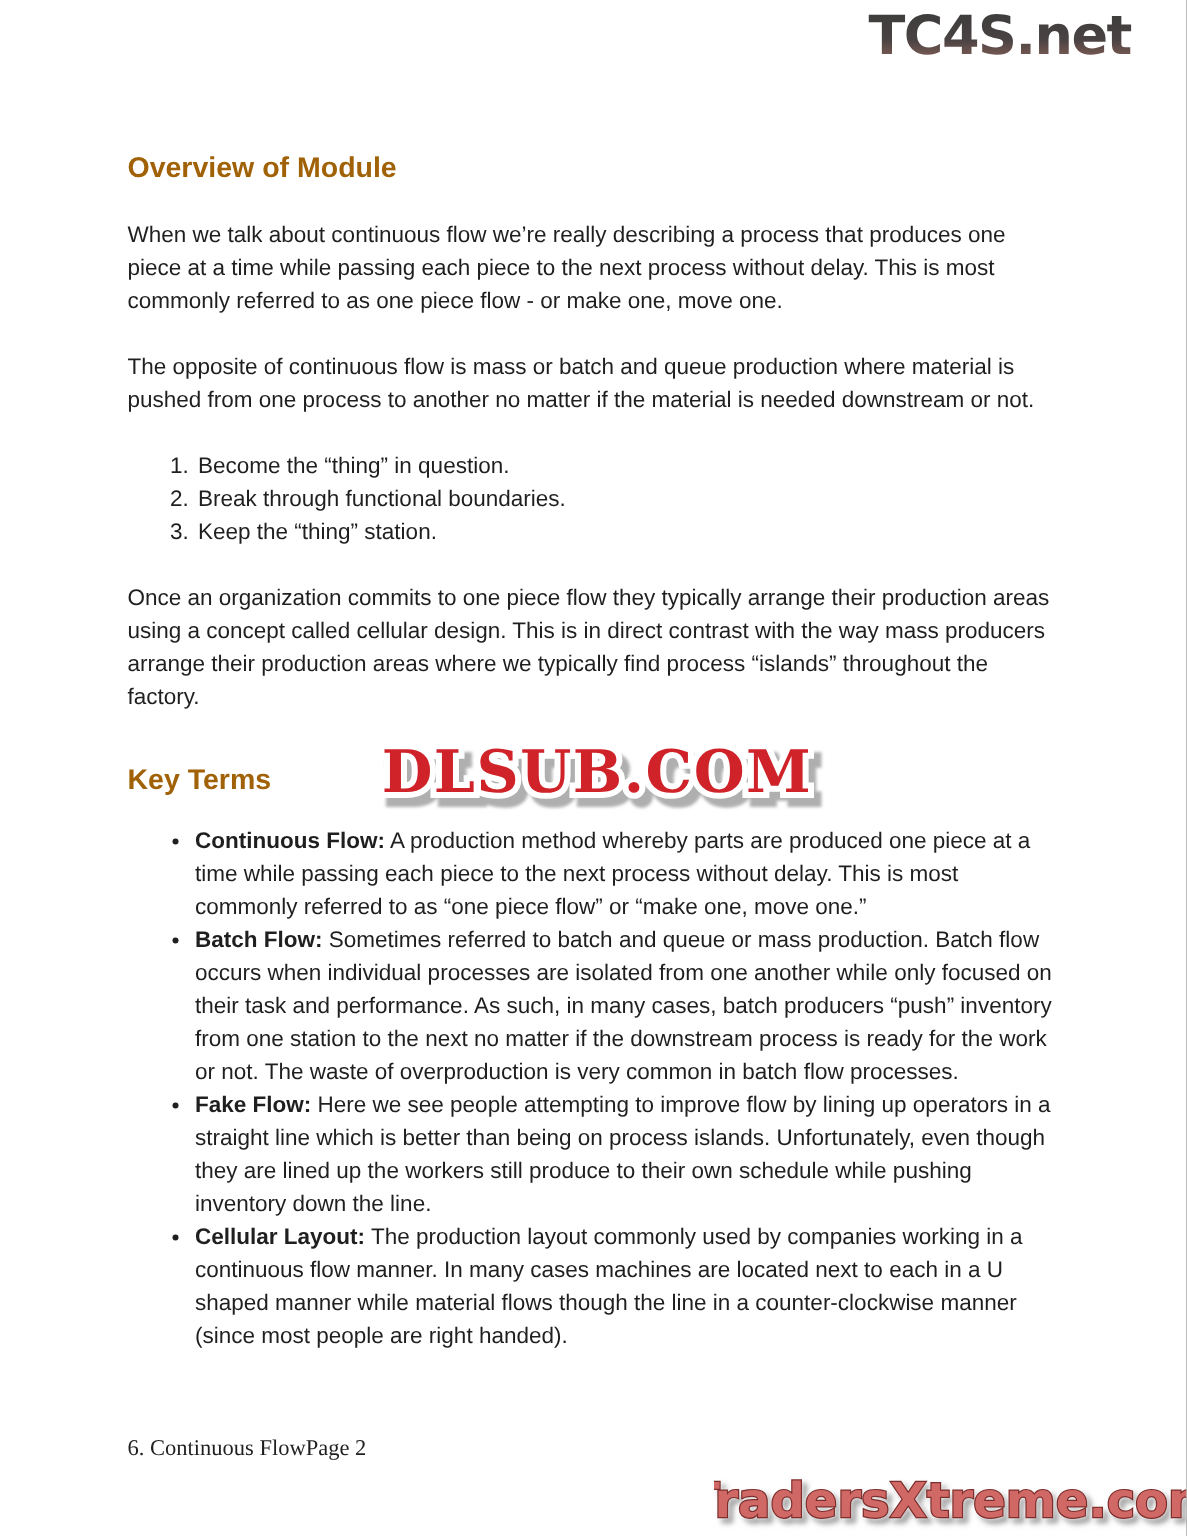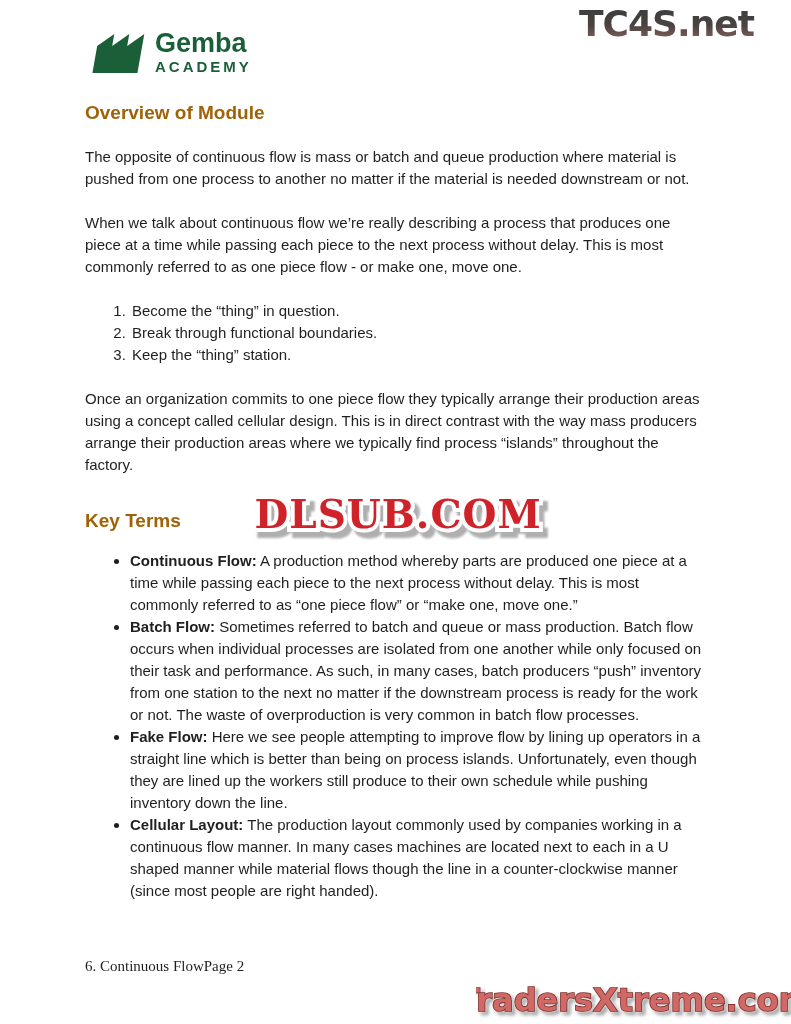--- a/index.html
+++ b/index.html
@@ -78,55 +78,42 @@
     font-weight:bold;
   }
   .tc4s-text, .traders-text { font-family:"DejaVu Sans", sans-serif; font-weight:bold; }
 </style>
 </head>
 <body>
 
 <div class="page">
 
   <div class="header">
-    <div class="logo">
-      <span class="logo-icon">
-        <svg width="58" height="44" viewBox="0 0 58 44">
-          <g transform="skewX(-10) translate(8,1)">
-            <path d="M2,42 V15 L17,3 V15 L32,3 V15 L47,3 V42 Z" fill="#1a5f38"></path>
-          </g>
-        </svg>
-      </span>
-      <span class="logo-text">
-        <span class="logo-name">Gemba</span>
-        <span class="logo-sub">ACADEMY</span>
-      </span>
-    </div>
 
     <div class="wm-topright">
       <svg width="186" height="44" viewBox="0 0 186 44">
         <defs>
           <linearGradient id="tcgrad" x1="0" y1="0" x2="0" y2="1">
             <stop offset="0%" stop-color="#3b3b3b"></stop>
             <stop offset="55%" stop-color="#4a4343"></stop>
             <stop offset="100%" stop-color="#96675c"></stop>
           </linearGradient>
         </defs>
         <text class="tc4s-text" x="2" y="34" font-size="36" letter-spacing="-1" fill="url(#tcgrad)">TC4S.net</text>
       </svg>
     </div>
   </div>
 
 
   <div class="content body-text">
 
     <h2 class="green">Overview of Module</h2>
 
+    <p class="para">When we talk about continuous flow we’re really describing a process that produces one piece at a time while passing each piece to the next process without delay.  This is most commonly referred to as one piece flow - or make one, move one.</p>
     <p class="para">The opposite of continuous flow is mass or batch and queue production where material is pushed from one process to another no matter if the material is needed downstream or not.</p>
-    <p class="para">When we talk about continuous flow we’re really describing a process that produces one piece at a time while passing each piece to the next process without delay.  This is most commonly referred to as one piece flow - or make one, move one.</p>
 
     <ol class="steps">
       <li>Become the “thing” in question.</li>
       <li>Break through functional boundaries.</li>
       <li>Keep the “thing” station.</li>
     </ol>
 
     <p class="para">Once an organization commits to one piece flow they typically arrange their production areas using a concept called cellular design.  This is in direct contrast with the way mass producers arrange their production areas where we typically find process “islands” throughout the factory.</p>
 
     <h2 class="green" style="margin-top:34px;">Key Terms</h2>

